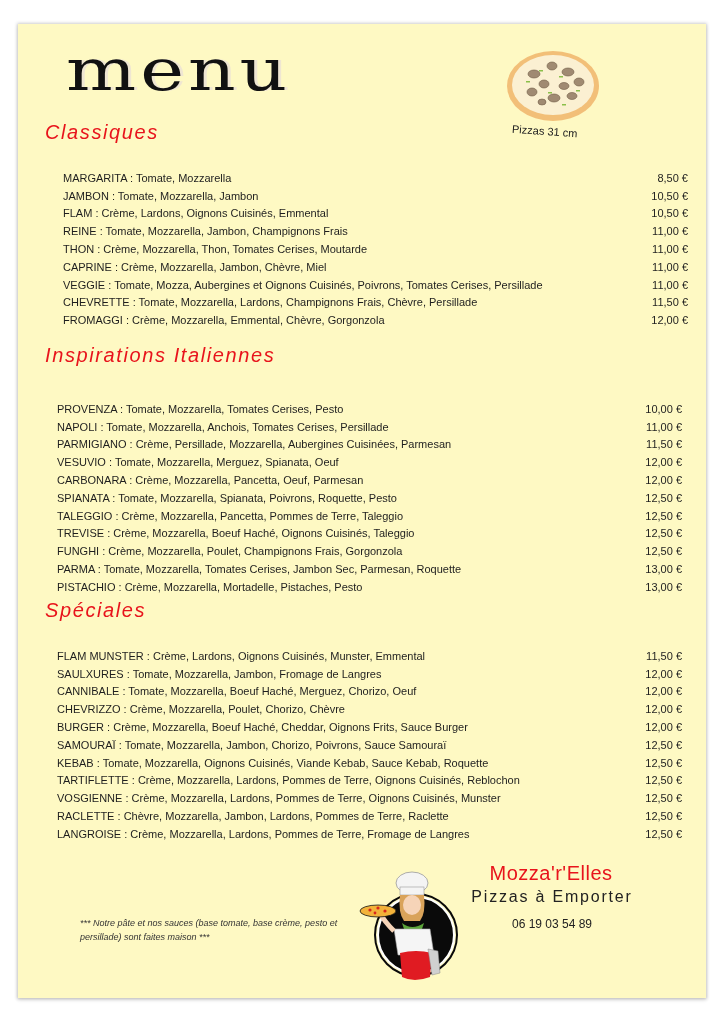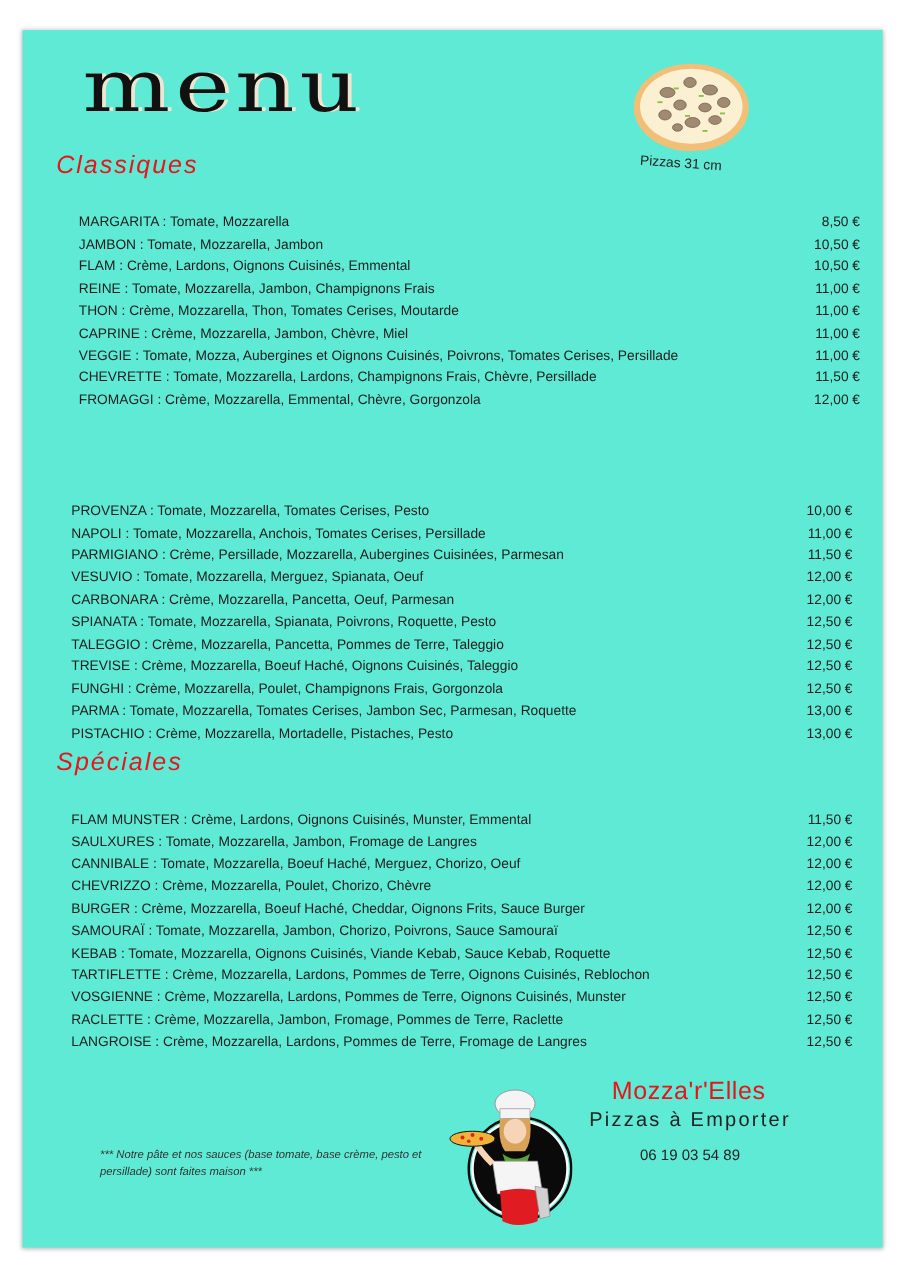--- a/index.html
+++ b/index.html
@@ -2,21 +2,21 @@
 <html><head>
 <meta charset="utf-8">
 <style>
   html, body { margin: 0; padding: 0; }
   body {
     width: 724px; height: 1024px; background: #ffffff; position: relative; overflow: hidden;
     font-family: "Liberation Sans", "DejaVu Sans", sans-serif;
   }
   .page {
     position: absolute; left: 18px; top: 24px; width: 688px; height: 974px;
-    background: #5eead4;
+    background: #fef9c3;
     box-shadow: 0 0 3px 1px rgba(0,0,0,0.18), 0 2px 4px rgba(0,0,0,0.12);
   }
   .title {
     position: absolute; left: 48px; top: 22px;
     font-family: "DejaVu Serif", "Liberation Serif", serif;
     font-size: 74px; font-weight: 300; letter-spacing: 4px; line-height: 60px;
     color: #111111; transform: scaleY(0.78); transform-origin: top left;
     text-shadow: 3px 0 0 #efe6d2;
   }
   .pizza-img { position: absolute; left: 486px; top: 22px; width: 98px; height: 78px; }
@@ -118,20 +118,21 @@
       <div class="item">
         <span><span>CHEVRETTE</span><span> : </span><span>Tomate, Mozzarella, Lardons, Champignons Frais, Chèvre, Persillade</span></span>
         <span class="price">11,50 €</span>
       </div>
       <div class="item">
         <span><span>FROMAGGI</span><span> : </span><span>Crème, Mozzarella, Emmental, Chèvre, Gorgonzola</span></span>
         <span class="price">12,00 €</span>
       </div>
     </div>
 
+  <div class="section-title" style="left:27px; top:320px;">Inspirations Italiennes</div>
   <div class="items" style="left:39px; top:373px;">
       <div class="item">
         <span><span>PROVENZA</span><span> : </span><span>Tomate, Mozzarella, Tomates Cerises, Pesto</span></span>
         <span class="price">10,00 €</span>
       </div>
       <div class="item">
         <span><span>NAPOLI</span><span> : </span><span>Tomate, Mozzarella, Anchois, Tomates Cerises, Persillade</span></span>
         <span class="price">11,00 €</span>
       </div>
       <div class="item">
@@ -204,21 +205,21 @@
       </div>
       <div class="item">
         <span><span>TARTIFLETTE</span><span> : </span><span>Crème, Mozzarella, Lardons, Pommes de Terre, Oignons Cuisinés, Reblochon</span></span>
         <span class="price">12,50 €</span>
       </div>
       <div class="item">
         <span><span>VOSGIENNE</span><span> : </span><span>Crème, Mozzarella, Lardons, Pommes de Terre, Oignons Cuisinés, Munster</span></span>
         <span class="price">12,50 €</span>
       </div>
       <div class="item">
-        <span><span>RACLETTE</span><span> : </span><span>Crème, Mozzarella, Jambon, Fromage, Pommes de Terre, Raclette</span></span>
+        <span><span>RACLETTE</span><span> : </span><span>Chèvre, Mozzarella, Jambon, Lardons, Pommes de Terre, Raclette</span></span>
         <span class="price">12,50 €</span>
       </div>
       <div class="item">
         <span><span>LANGROISE</span><span> : </span><span>Crème, Mozzarella, Lardons, Pommes de Terre, Fromage de Langres</span></span>
         <span class="price">12,50 €</span>
       </div>
     </div>
 
   <div class="note">*** Notre pâte et nos sauces (base tomate, base crème, pesto et persillade) sont faites maison ***</div>
 

